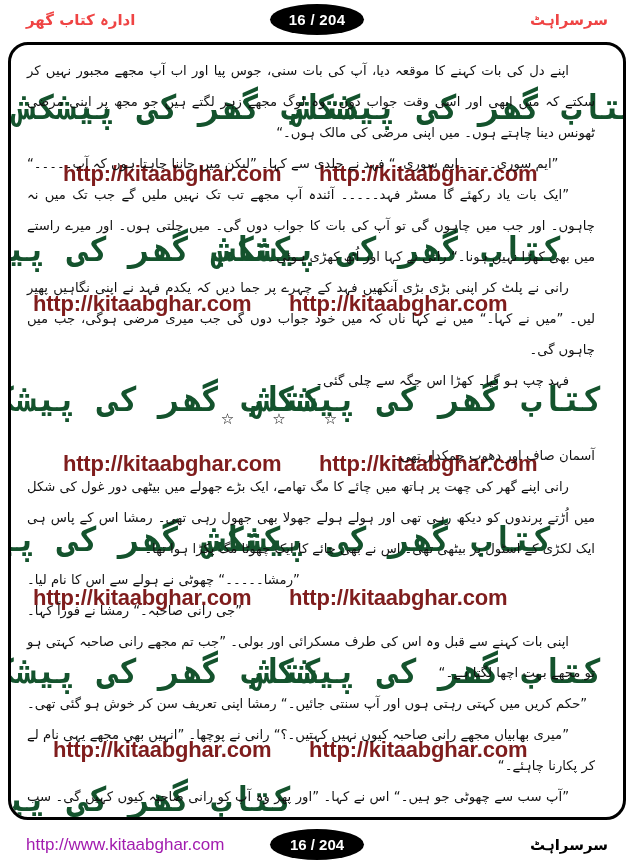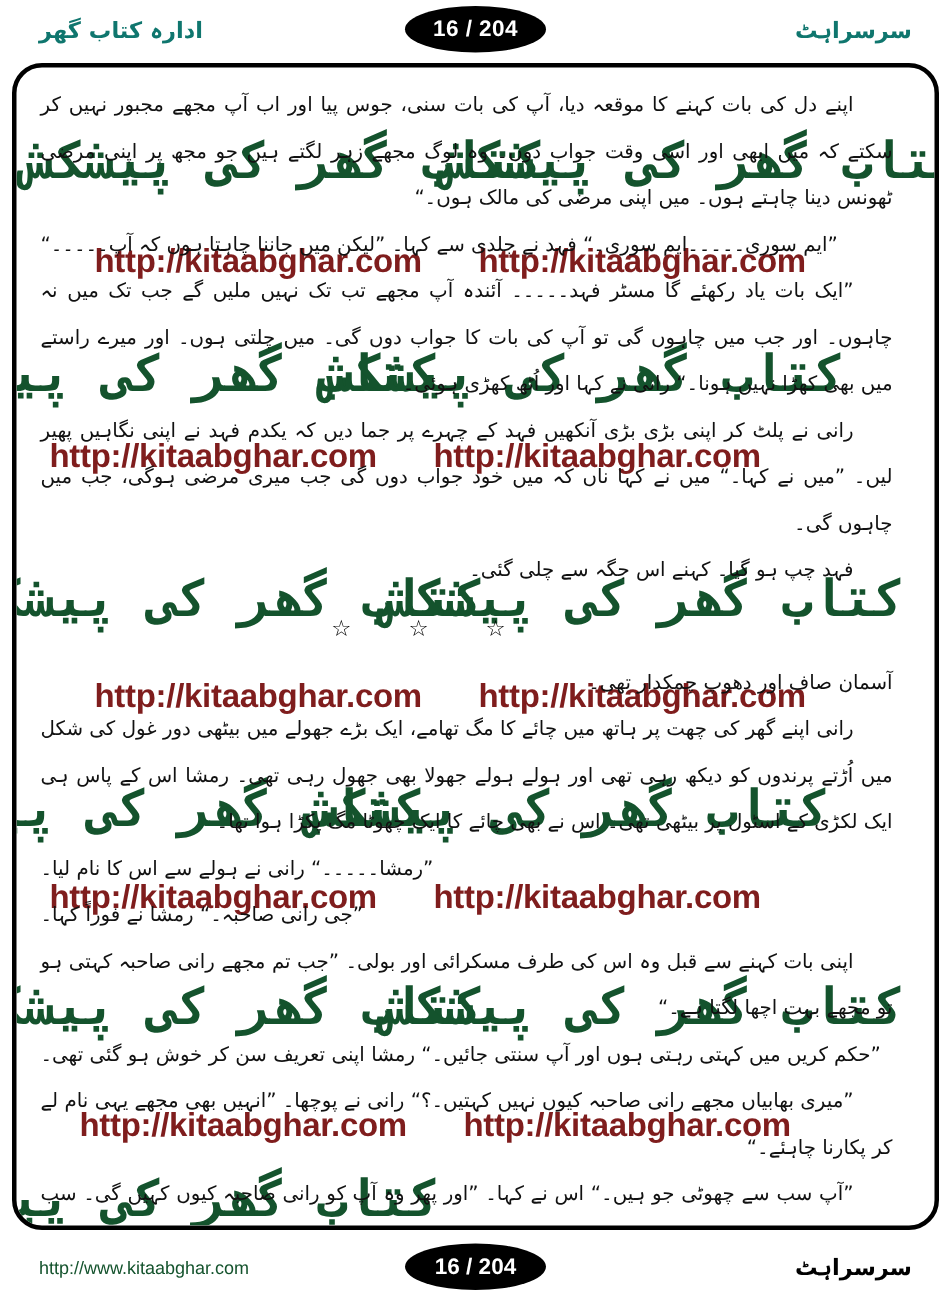--- a/index.html
+++ b/index.html
@@ -38,21 +38,21 @@
     padding: 0 26px;
     box-sizing: border-box;
   }
   .header-side {
     font-family: "DejaVu Sans", sans-serif;
     font-size: 15px;
     font-weight: bold;
     letter-spacing: 0;
     white-space: nowrap;
     line-height: 1;
-    color: #0f766e;
+    color: #ef4444;
   }
   .header-right { text-align: right; }
   .header-left  { text-align: left; }
 
   .page-badge {
     position: absolute;
     left: 50%;
     top: 4px;
     transform: translateX(-50%);
     width: 94px;
@@ -155,22 +155,22 @@
     height: 46px;
     display: flex;
     align-items: center;
     justify-content: space-between;
     padding: 0 26px;
     box-sizing: border-box;
     direction: rtl;
   }
   .footer-url {
     font-family: "Liberation Sans", sans-serif;
-    font-size: 12px;
-    color: #14532d;
+    font-size: 17px;
+    color: #a21caf;
     direction: ltr;
     white-space: nowrap;
   }
   .footer-title {
     font-family: "DejaVu Sans", sans-serif;
     font-size: 15px;
     font-weight: bold;
     white-space: nowrap;
   }
   .footer-badge {
@@ -228,27 +228,27 @@
       <div class="wm wm-url" style="top:542px; left:278px;">http://kitaabghar.com</div>
       <div class="wm wm-url" style="top:694px; left:42px;">http://kitaabghar.com</div>
       <div class="wm wm-url" style="top:694px; left:298px;">http://kitaabghar.com</div>
     </div>
 
     <div class="text-body">
       <p class="para indent">اپنے دل کی بات کہنے کا موقعہ دیا، آپ کی بات سنی، جوس پیا اور اب آپ مجھے مجبور نہیں کر سکتے کہ میں ابھی اور اسی وقت جواب دوں۔ وہ لوگ مجھے زہر لگتے ہیں جو مجھ پر اپنی مرضی ٹھونس دینا چاہتے ہوں۔ میں اپنی مرضی کی مالک ہوں۔“</p>
       <p class="para center">”ایم سوری۔۔۔۔۔ایم سوری۔“ فہد نے جلدی سے کہا۔ ”لیکن میں جاننا چاہتا ہوں کہ آپ۔۔۔۔۔“</p>
       <p class="para indent">”ایک بات یاد رکھئے گا مسٹر فہد۔۔۔۔۔ آئندہ آپ مجھے تب تک نہیں ملیں گے جب تک میں نہ چاہوں۔ اور جب میں چاہوں گی تو آپ کی بات کا جواب دوں گی۔ میں چلتی ہوں۔ اور میرے راستے میں بھی کھڑا نہیں ہونا۔“ رانی نے کہا اور اُٹھ کھڑی ہوئی۔</p>
       <p class="para indent">رانی نے پلٹ کر اپنی بڑی بڑی آنکھیں فہد کے چہرے پر جما دیں کہ یکدم فہد نے اپنی نگاہیں پھیر لیں۔ ”میں نے کہا۔“ میں نے کہا ناں کہ میں خود جواب دوں گی جب میری مرضی ہوگی، جب میں چاہوں گی۔</p>
-      <p class="para indent">فہد چپ ہو گیا۔ کہنے اس جگہ سے چلی گئی۔</p>
+      <p class="para indent">فہد چپ ہو گیا۔ کھڑا اس جگہ سے چلی گئی۔</p>
 
       <div class="stars">☆☆☆</div>
 
       <p class="para right">آسمان صاف اور دھوپ چمکدار تھی۔</p>
       <p class="para indent">رانی اپنے گھر کی چھت پر ہاتھ میں چائے کا مگ تھامے، ایک بڑے جھولے میں بیٹھی دور غول کی شکل میں اُڑتے پرندوں کو دیکھ رہی تھی اور ہولے ہولے جھولا بھی جھول رہی تھی۔ رمشا اس کے پاس ہی ایک لکڑی کے اسٹول پر بیٹھی تھی۔ اس نے بھی چائے کا ایک چھوٹا مگ پکڑا ہوا تھا۔</p>
-      <p class="para center">”رمشا۔۔۔۔۔“ رانی نے ہولے سے اس کا نام لیا۔</p>
+      <p class="para center">”رمشا۔۔۔۔۔“ چھوٹی نے ہولے سے اس کا نام لیا۔</p>
       <p class="para center">”جی رانی صاحبہ۔“ رمشا نے فوراً کہا۔</p>
       <p class="para indent">اپنی بات کہنے سے قبل وہ اس کی طرف مسکرائی اور بولی۔ ”جب تم مجھے رانی صاحبہ کہتی ہو تو مجھے بہت اچھا لگتا ہے۔“</p>
       <p class="para center">”حکم کریں میں کہتی رہتی ہوں اور آپ سنتی جائیں۔“ رمشا اپنی تعریف سن کر خوش ہو گئی تھی۔</p>
       <p class="para indent">”میری بھابیاں مجھے رانی صاحبہ کیوں نہیں کہتیں۔؟“ رانی نے پوچھا۔ ”انہیں بھی مجھے یہی نام لے کر پکارنا چاہئے۔“</p>
       <p class="para indent">”آپ سب سے چھوٹی جو ہیں۔“ اس نے کہا۔ ”اور پھر وہ آپ کو رانی صاحبہ کیوں کہیں گی۔ سب تو آپ سے جلتی ہیں۔“</p>
 
     </div>
   </div>
 
   <div class="page-footer">

